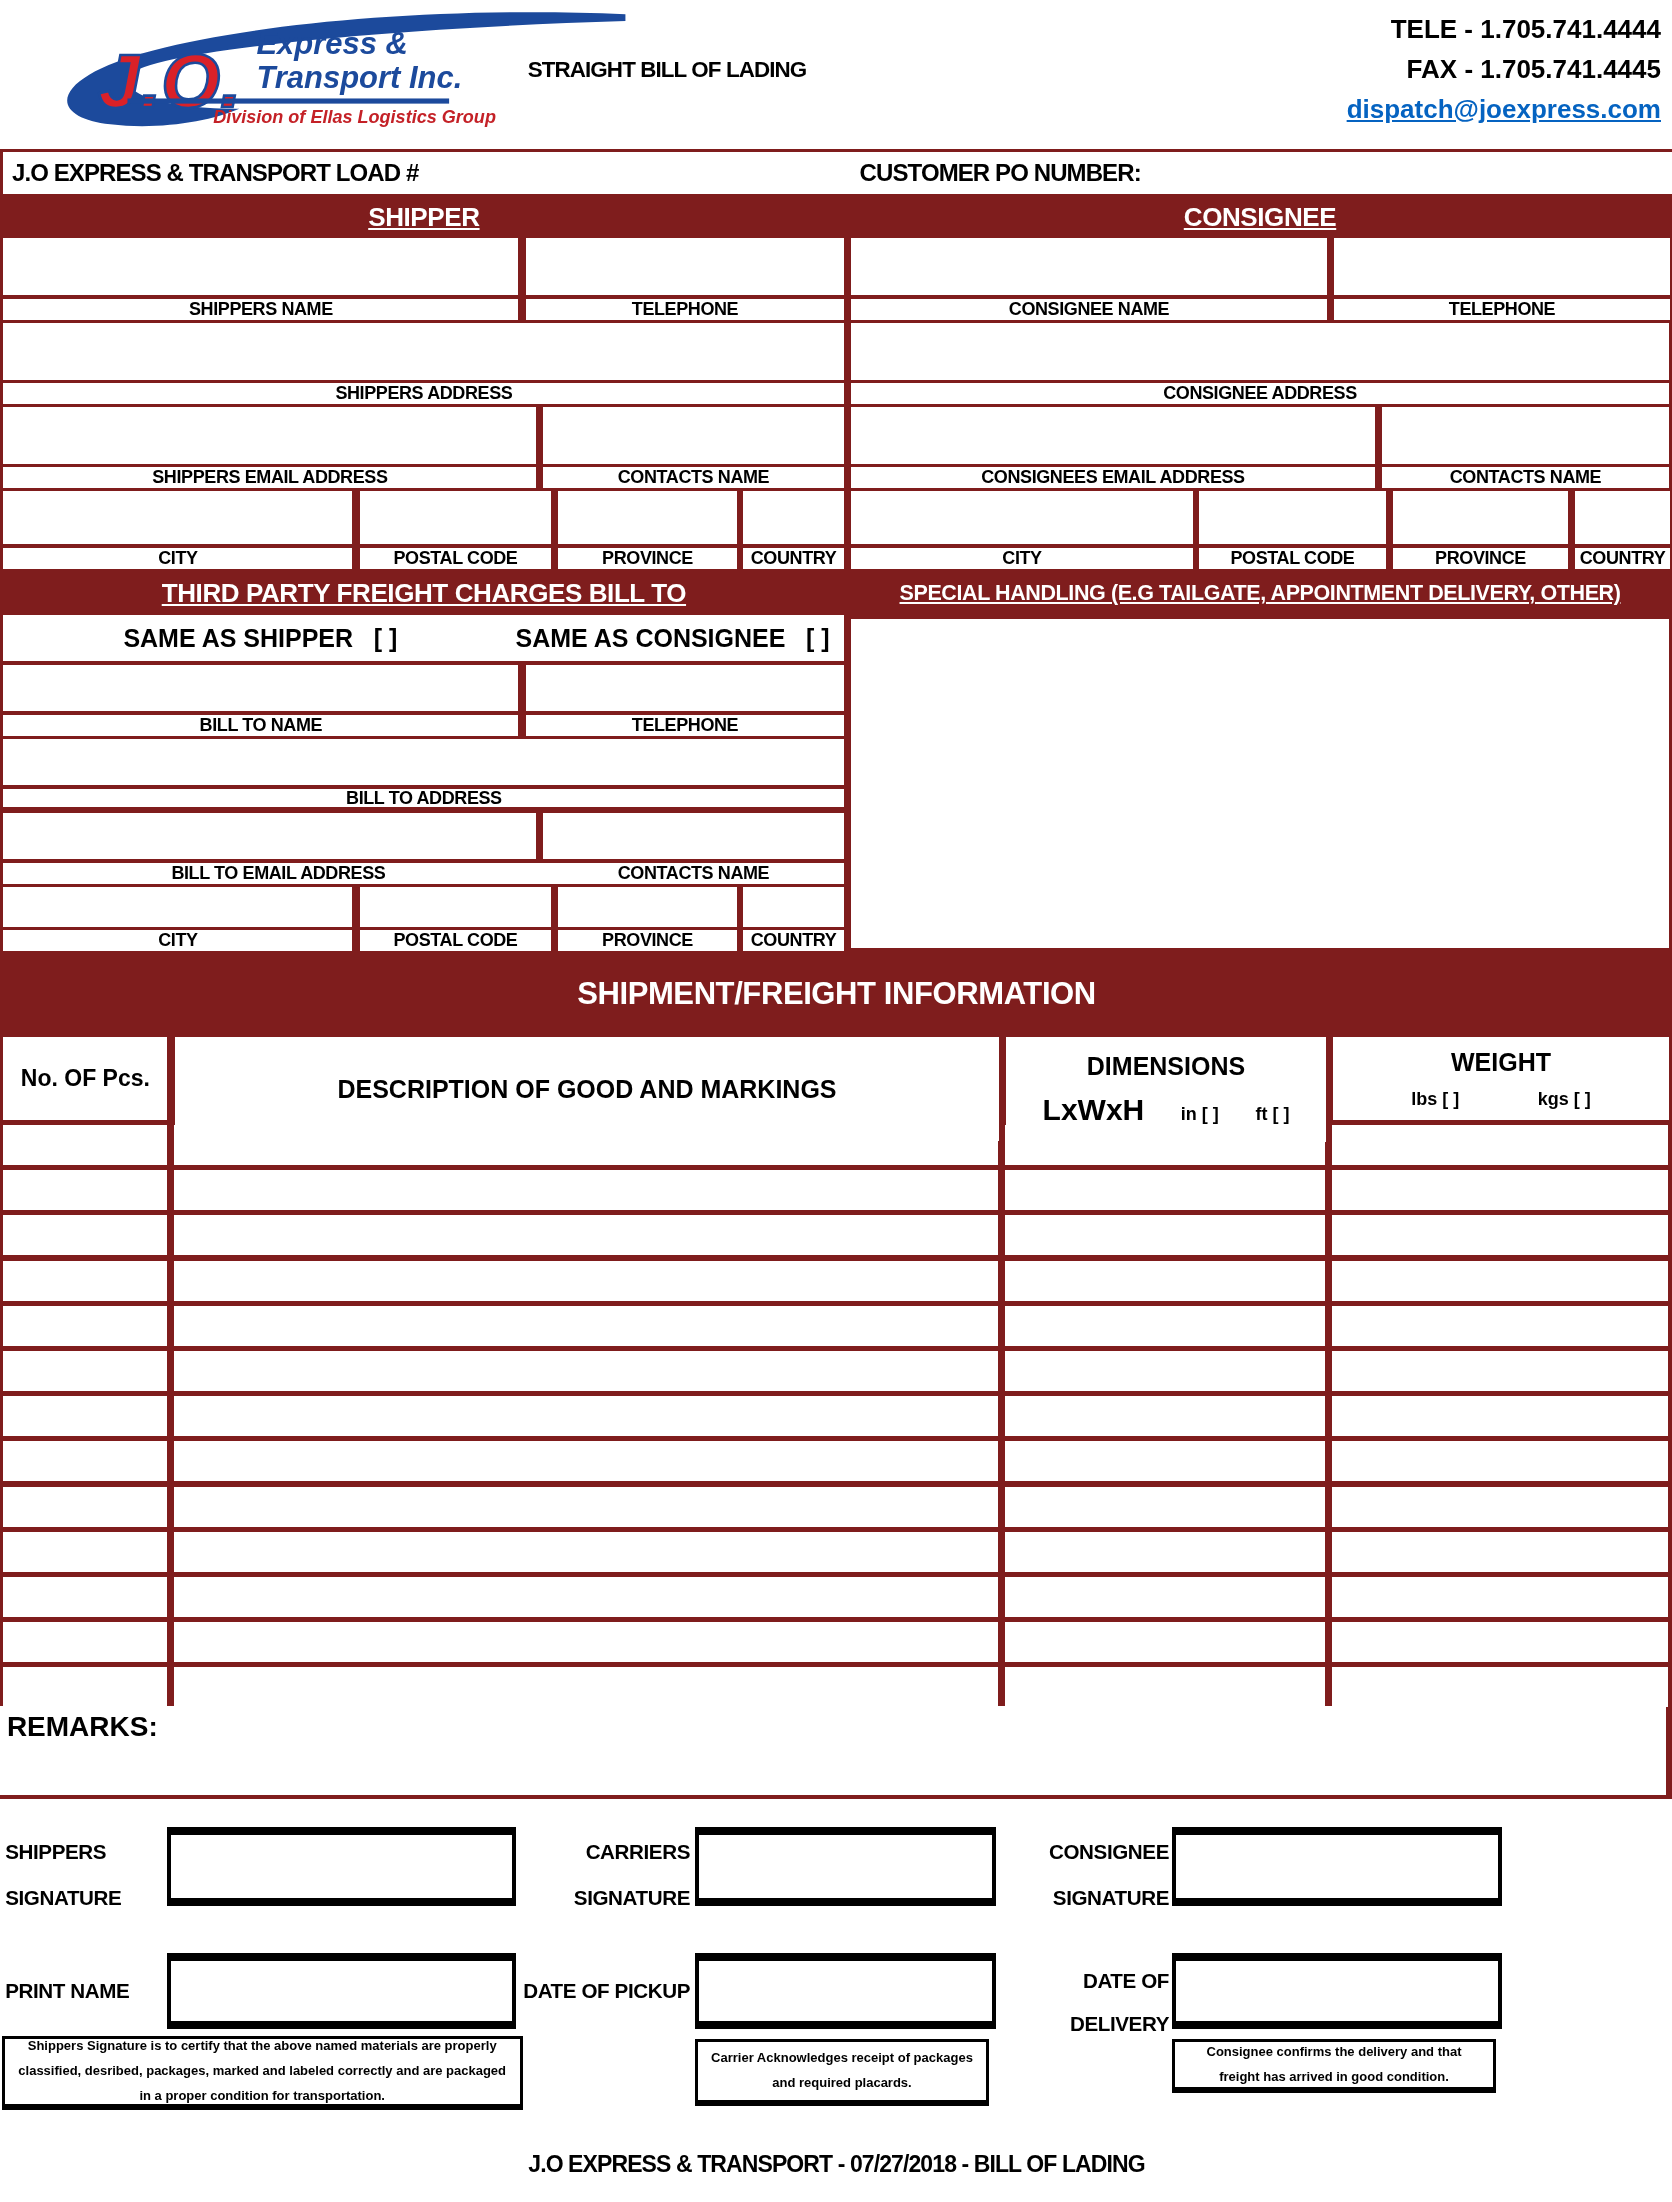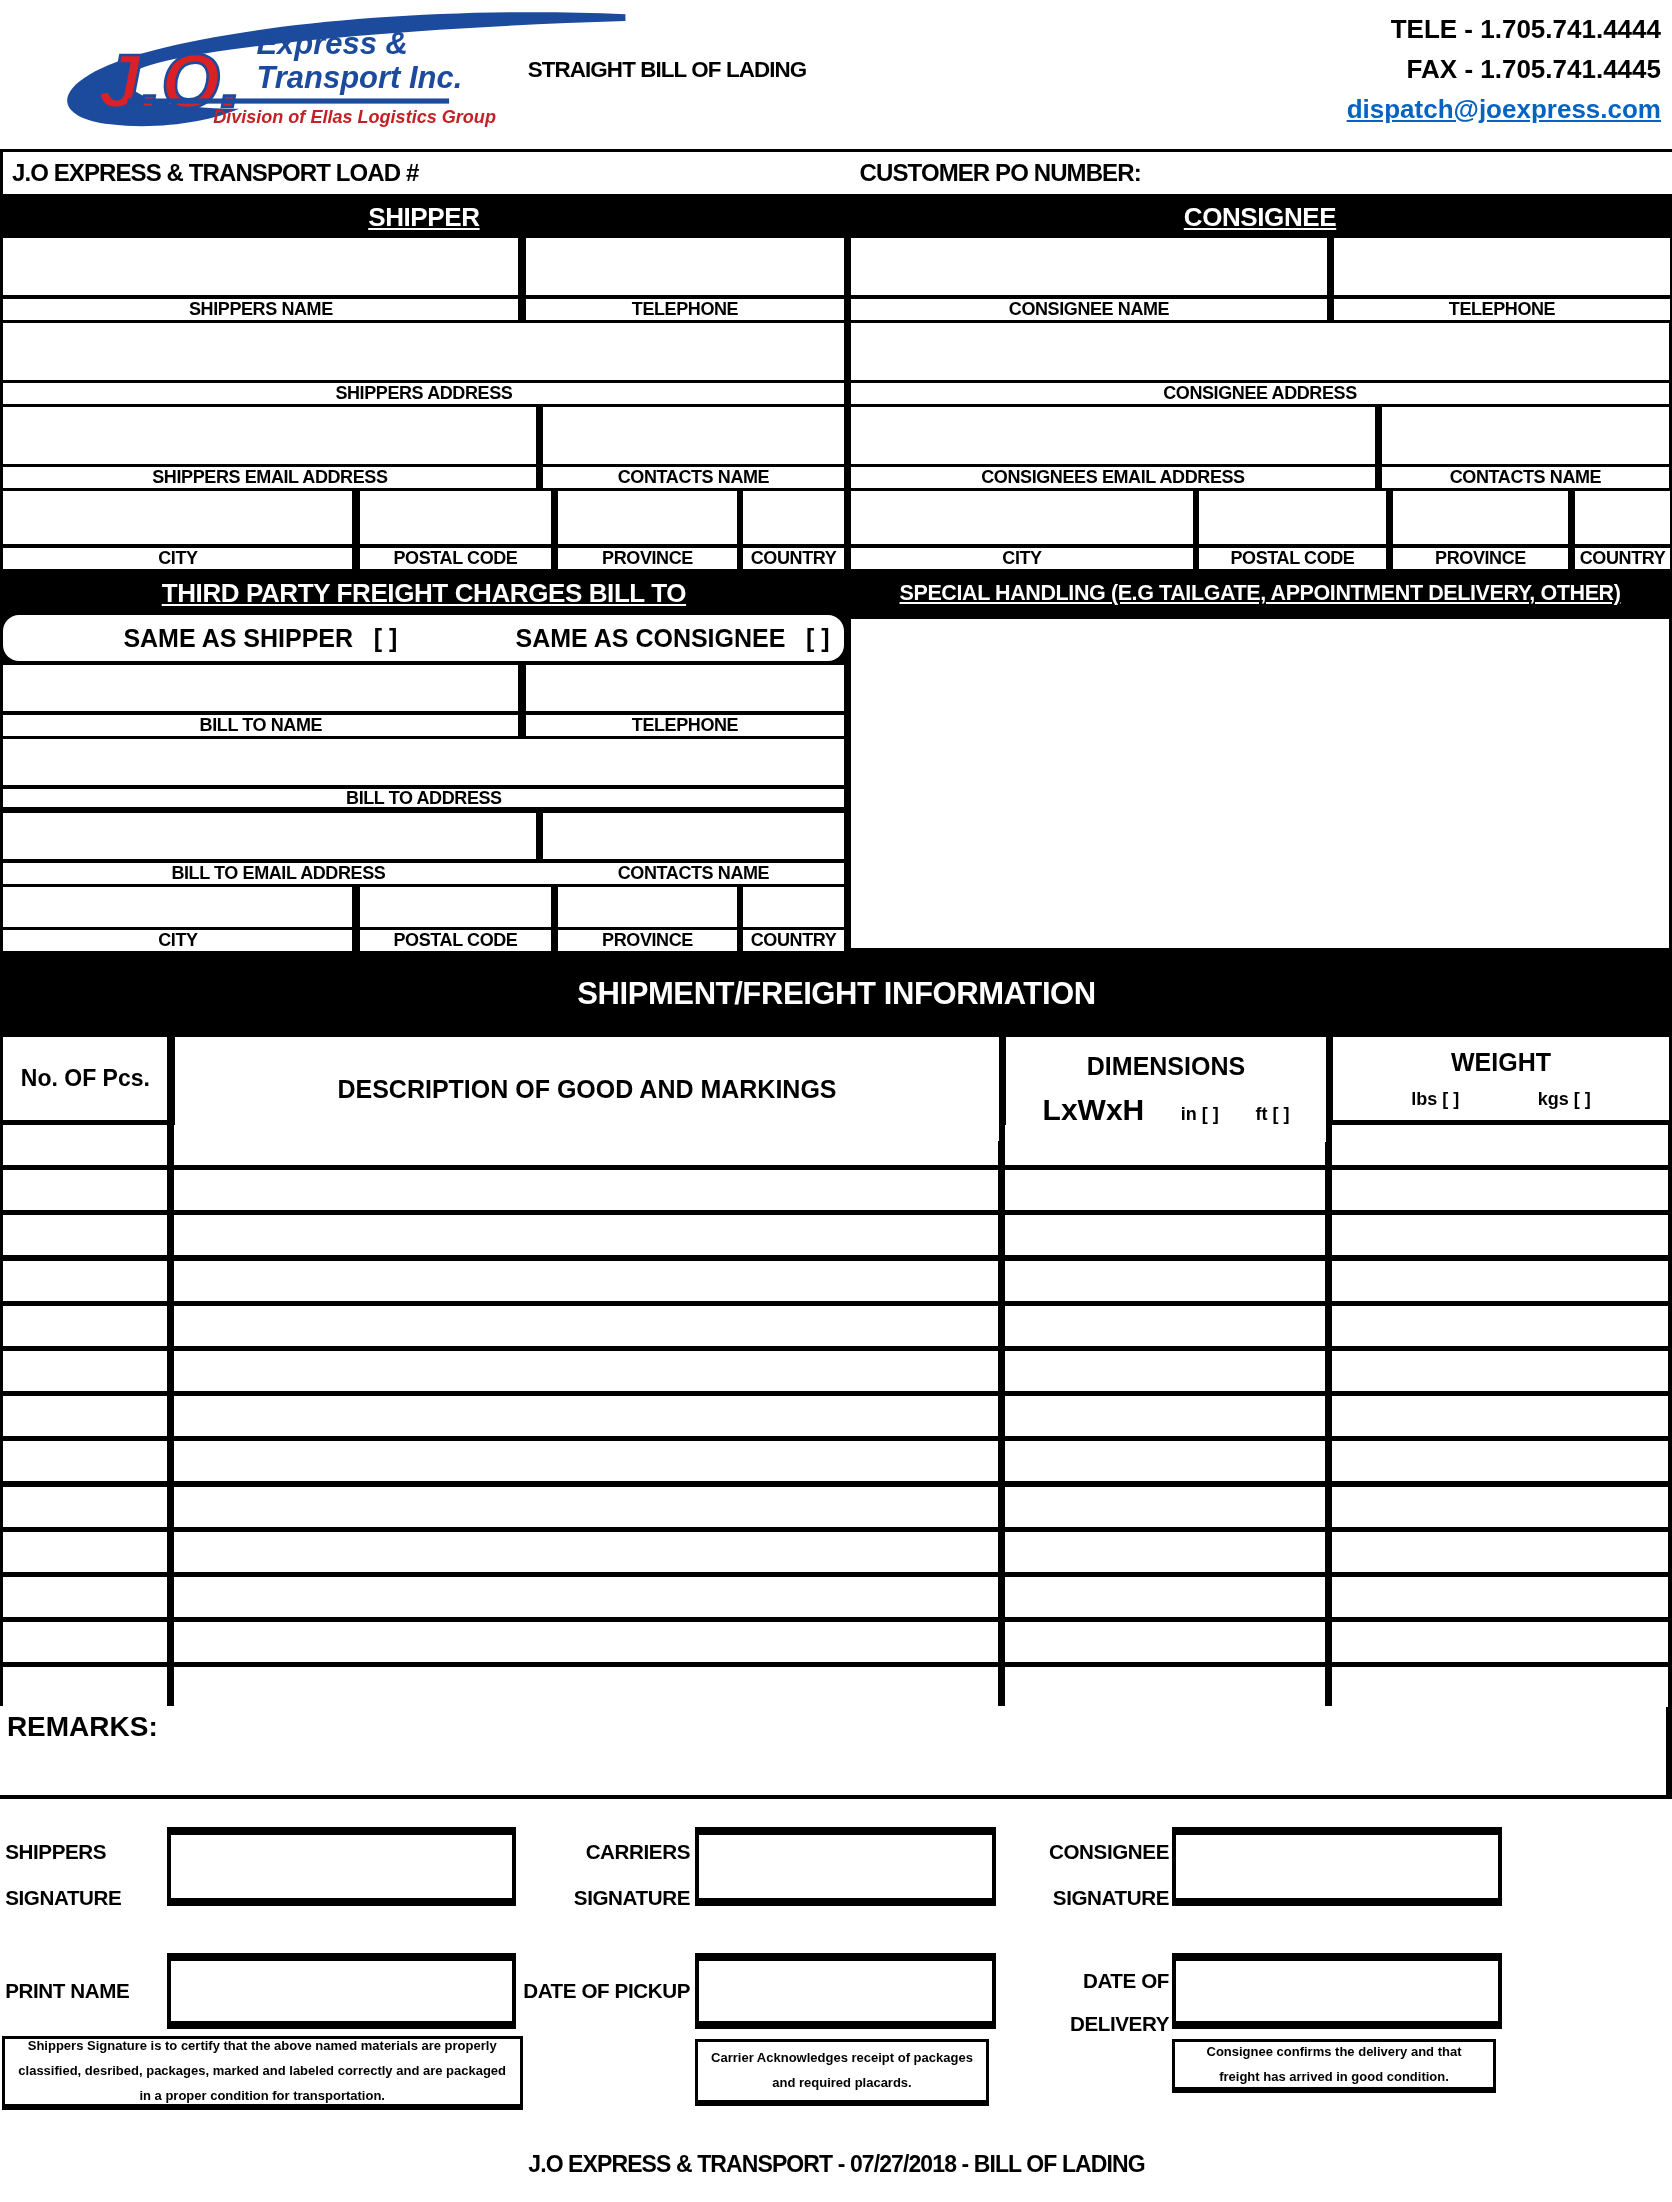--- a/index.html
+++ b/index.html
@@ -5,29 +5,29 @@
   html,body{margin:0;padding:0;background:#fff;}
   .page{position:relative;width:1673px;height:2203px;background:#fff;overflow:hidden;
         font-family:"Liberation Sans",sans-serif;color:#000;}
   .abs{position:absolute;}
   
   .doc-title{position:absolute;left:499px;top:57px;width:336px;text-align:center;
              font-size:22.4px;font-weight:bold;letter-spacing:-0.9px;}
   .contact{position:absolute;right:12px;top:8.6px;text-align:right;font-weight:bold;font-size:26px;line-height:40px;}
   .contact .email{color:#0563c1;text-decoration:underline;cursor:pointer;}
   
-  .form{position:absolute;left:0;top:149px;width:1673px;height:1650px;background:#000000;}
+  .form{position:absolute;left:0;top:149px;width:1673px;height:1650px;background:#7f1d1d;}
   .cell{position:absolute;background:#fff;}
   .lbl{position:absolute;background:#fff;display:flex;align-items:center;justify-content:center;
        font-weight:bold;font-size:18px;letter-spacing:-0.4px;white-space:nowrap;}
   .band{position:absolute;display:flex;align-items:center;justify-content:center;color:#fff;
         font-weight:bold;letter-spacing:-0.4px;}
   .band .u{text-decoration:underline;}
   .loadtxt{display:flex;align-items:center;padding-left:8.6px;font-size:24px;font-weight:bold;letter-spacing:-0.9px;}
-  .sameas{display:flex;align-items:center;gap:20.6px;font-size:25px;font-weight:bold;padding-left:120px;border-radius:16px;}
+  .sameas{display:flex;align-items:center;gap:20.6px;font-size:25px;font-weight:bold;padding-left:120px;}
   .sameas .gap{width:77px;}
   
   .hcell{position:absolute;background:#fff;display:flex;flex-direction:column;align-items:center;justify-content:center;
          font-weight:bold;}
   .hrow2{display:flex;width:100%;justify-content:space-evenly;align-items:baseline;margin-top:12px;}
   #freight-rows{position:absolute;left:3.4px;top:976px;width:1666px;height:576px;display:grid;
                 grid-template-columns:164px 824px 320px 336px;grid-auto-rows:40px;column-gap:6.9px;row-gap:5.2px;}
   .fcell{background:#fff;}
   .remarks{position:absolute;left:0;top:1557px;width:1666px;height:89px;background:#fff;
            font-size:28px;font-weight:bold;padding:5.2px 0 0 6.9px;box-sizing:border-box;}

